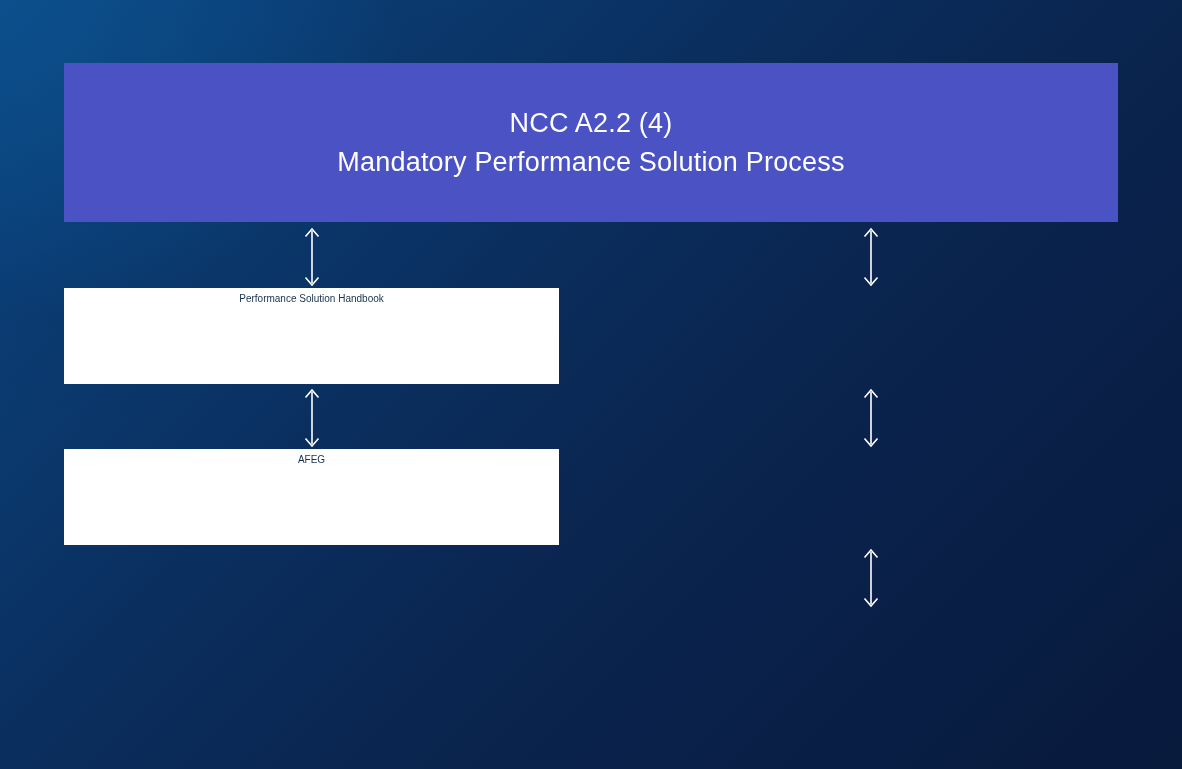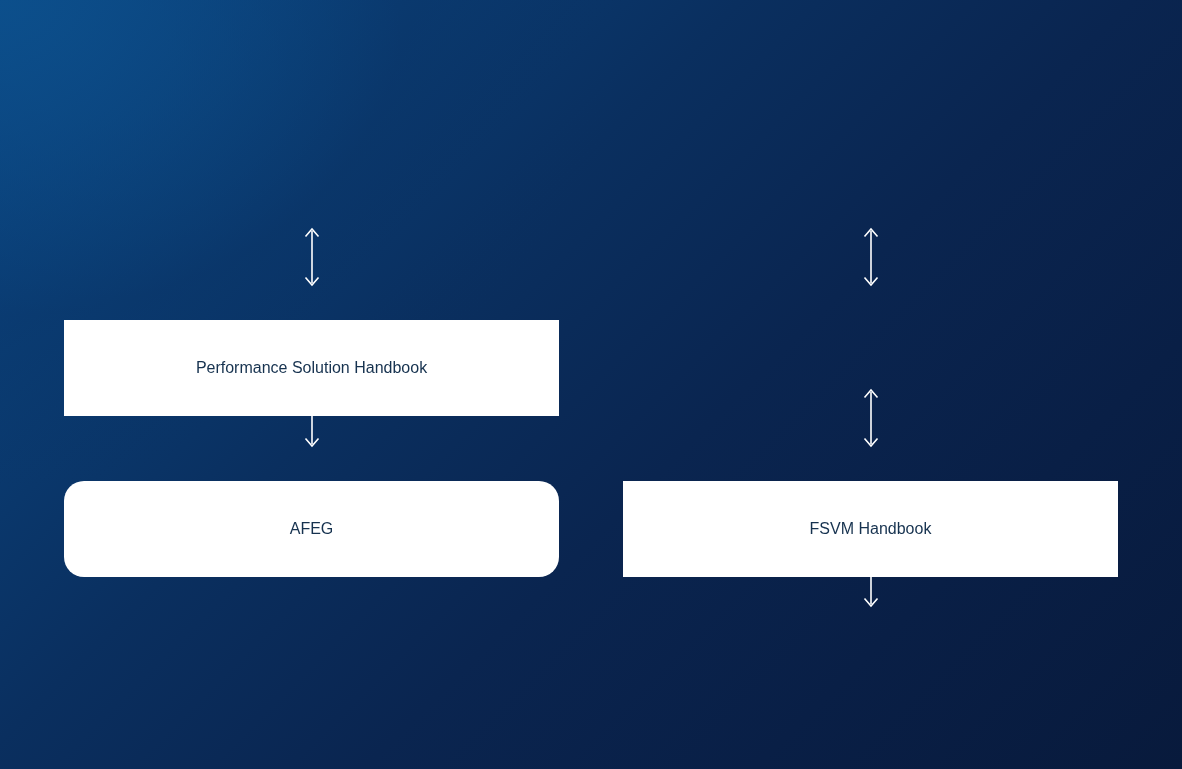--- a/index.html
+++ b/index.html
@@ -39,35 +39,33 @@
     font-size: 27px;
     line-height: 39px;
     font-weight: 400;
     letter-spacing: 0.2px;
     white-space: nowrap;
   }
   .node {
     position: absolute;
     background: #ffffff;
     display: flex;
-    align-items: center;
     justify-content: center;
     text-align: center;
     color: #16324f;
-    font-size: 16px;
+    font-size: 10px;
     line-height: 22px;
     box-shadow: 0 0 0 0 rgba(0,0,0,0);
-    margin-top: 32px;
   }
   .node-label {
     padding: 0 14px;
   }
   
   #node-psh  { left: 64px;  top: 288px; width: 495px; height: 96px; }
-  #node-afeg { left: 64px;  top: 449px; width: 495px; height: 96px; border-radius: 20px; }
+  #node-afeg { left: 64px;  top: 449px; width: 495px; height: 96px; }
   
   #node-fsvm   { left: 623px; top: 288px; width: 495px; height: 96px; }
   #node-fsvmhb { left: 623px; top: 449px; width: 495px; height: 96px; }
   #node-fsvmds { left: 623px; top: 609px; width: 495px; height: 96px; }
 
   .arrow {
     position: absolute;
     width: 24px;
     height: 64px;
   }
@@ -76,20 +74,24 @@
   #arrow-right-top   { left: 859px; top: 225px; }
   #arrow-left-mid    { left: 300px; top: 386px; }
   #arrow-right-mid   { left: 859px; top: 386px; }
   #arrow-right-lower { left: 859px; top: 546px; }
 </style>
 </head>
 <body>
 
 <div class="canvas">
 
+  <div class="header-box">
+    <div class="header-line">NCC A2.2 (4)</div>
+    <div class="header-line">Mandatory Performance Solution Process</div>
+  </div>
 
   <div class="arrow" id="arrow-left-top">
     <svg width="24" height="64" viewBox="0 0 24 64" aria-hidden="true">
       <line x1="12" y1="6" x2="12" y2="58" stroke="#ffffff" stroke-width="1.6"></line>
       <polyline points="5.5,11.5 12,4 18.5,11.5" fill="none" stroke="#ffffff" stroke-width="1.6"></polyline>
       <polyline points="5.5,52.5 12,60 18.5,52.5" fill="none" stroke="#ffffff" stroke-width="1.6"></polyline>
     </svg>
   </div>
 
   <div class="arrow" id="arrow-right-top">
@@ -126,18 +128,15 @@
 
   <div class="node" id="node-psh">
     <span class="node-label">Performance Solution Handbook</span>
   </div>
 
   <div class="node" id="node-afeg">
     <span class="node-label">AFEG</span>
   </div>
 
 
-  <div class="node" id="node-fsvmhb">
-    <span class="node-label">FSVM Handbook</span>
-  </div>
 
 
 </div>
 
 </body></html>

